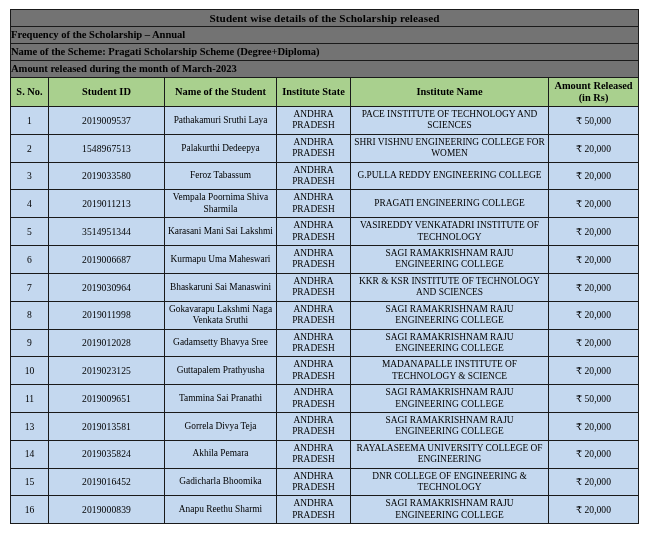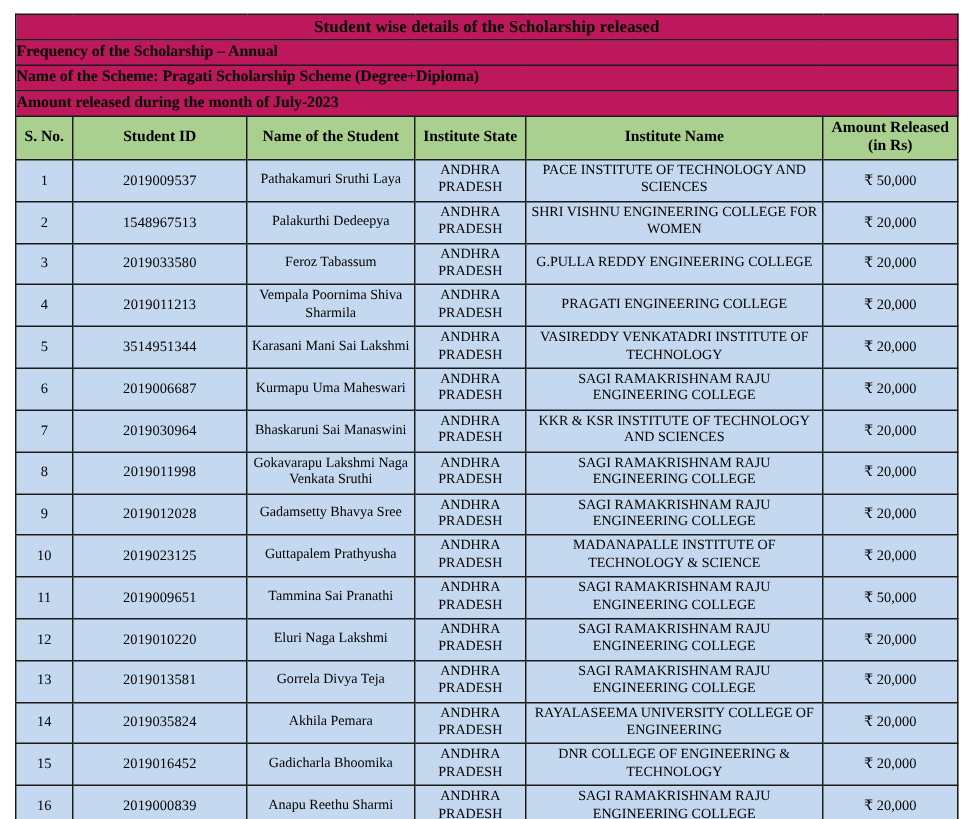--- a/index.html
+++ b/index.html
@@ -28,21 +28,21 @@
     border-collapse: collapse;
     table-layout: fixed;
   }
   .doc-table td, .doc-table th {
     border: 1px solid #1a1a1a;
     padding: 0;
     vertical-align: middle;
   }
   
   .banner {
-    background: #be185d;
+    background: #737373;
     height: 17px;
   }
   .banner-title {
     text-align: center;
     font-weight: bold;
     font-size: 11.2px;
     line-height: 16px;
     letter-spacing: 0.1px;
     padding: 0 2px;
   }
@@ -101,21 +101,21 @@
       <tr class="banner">
         <td class="banner-title" colspan="6">Student wise details of the Scholarship released</td>
       </tr>
       <tr class="banner">
         <td class="banner-left" colspan="6">Frequency of the Scholarship – Annual</td>
       </tr>
       <tr class="banner">
         <td class="banner-left" colspan="6">Name of the Scheme: Pragati Scholarship Scheme (Degree+Diploma)</td>
       </tr>
       <tr class="banner">
-        <td class="banner-left" colspan="6">Amount released during the month of July-2023</td>
+        <td class="banner-left" colspan="6">Amount released during the month of March-2023</td>
       </tr>
       <tr class="colhead">
         <td>S. No.</td>
         <td>Student ID</td>
         <td>Name of the Student</td>
         <td>Institute State</td>
         <td>Institute Name</td>
         <td>
           <span>Amount Released</span><br>
           <span>(in Rs)</span>
@@ -203,28 +203,20 @@
         </tr>
         <tr class="datarow">
           <td class="num">11</td>
           <td class="sid">2019009651</td>
           <td>Tammina Sai Pranathi</td>
           <td>ANDHRA PRADESH</td>
           <td>SAGI RAMAKRISHNAM RAJU ENGINEERING COLLEGE</td>
           <td class="amt">₹ 50,000</td>
         </tr>
         <tr class="datarow">
-          <td class="num">12</td>
-          <td class="sid">2019010220</td>
-          <td>Eluri Naga Lakshmi</td>
-          <td>ANDHRA PRADESH</td>
-          <td>SAGI RAMAKRISHNAM RAJU ENGINEERING COLLEGE</td>
-          <td class="amt">₹ 20,000</td>
-        </tr>
-        <tr class="datarow">
           <td class="num">13</td>
           <td class="sid">2019013581</td>
           <td>Gorrela Divya Teja</td>
           <td>ANDHRA PRADESH</td>
           <td>SAGI RAMAKRISHNAM RAJU ENGINEERING COLLEGE</td>
           <td class="amt">₹ 20,000</td>
         </tr>
         <tr class="datarow">
           <td class="num">14</td>
           <td class="sid">2019035824</td>

